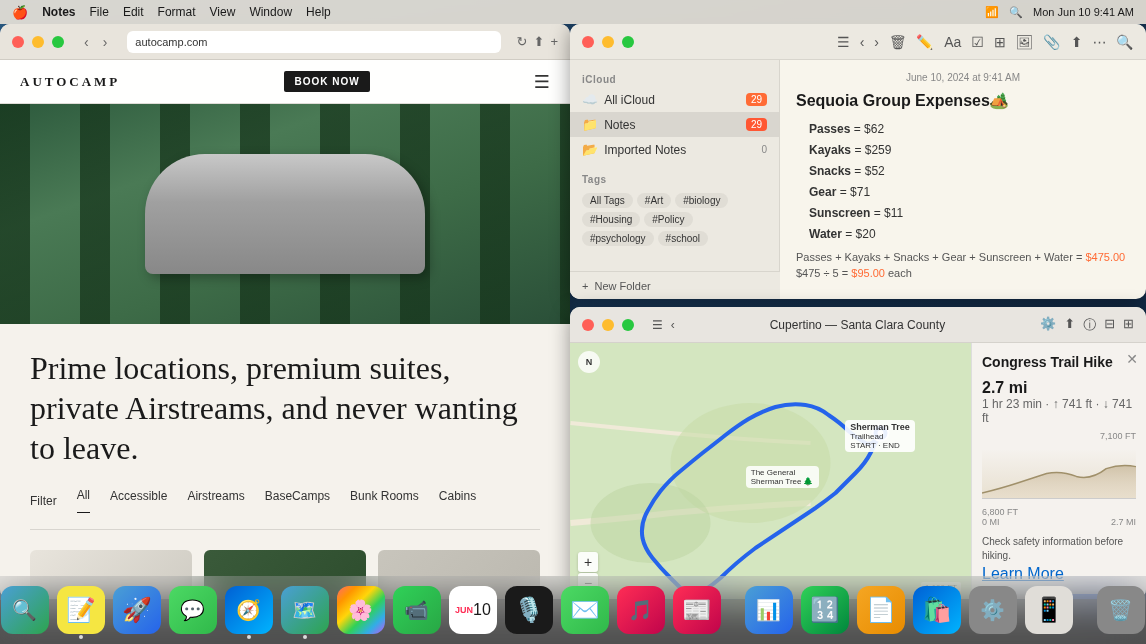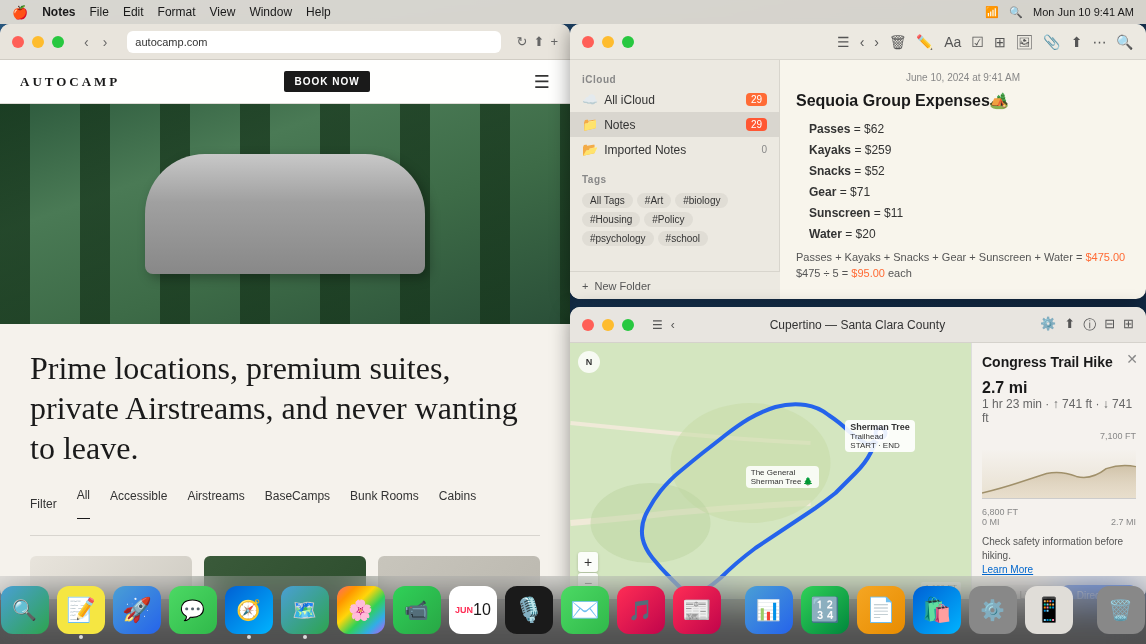--- a/index.html
+++ b/index.html
@@ -162,21 +162,21 @@
       gap: 20px;
       margin-bottom: 20px;
       padding-bottom: 16px;
       border-bottom: 1px solid #d8d5cf;
     }
     .filter-label { font-size: 12px; color: #333; }
     .filter-item {
       font-size: 12px;
       color: #333;
       cursor: pointer;
-      padding-bottom: 16px;
+      padding-bottom: 10px;
       text-align: right;
     }
     .filter-item.active {
       border-bottom: 1.5px solid #1a1a1a;
       font-weight: 500;
     }
 
     .accommodation-grid {
       display: grid;
       grid-template-columns: repeat(3, 1fr);
@@ -393,21 +393,21 @@
       justify-content: space-between;
       font-size: 9px;
       color: #888;
     }
     .maps-safety {
       font-size: 10px;
       color: #555;
       margin-bottom: 6px;
       line-height: 1.4;
     }
-    .maps-learn-more { font-size: 10px; color: #0066cc; text-decoration: underline; }
+    .maps-learn-more { font-size: 16px; color: #0066cc; text-decoration: underline; }
     .maps-actions {
       display: flex;
       gap: 6px;
       margin-top: 8px;
     }
     .maps-action-btn {
       flex: 1;
       background: #e8e5e0;
       border-radius: 6px;
       padding: 5px 4px;

